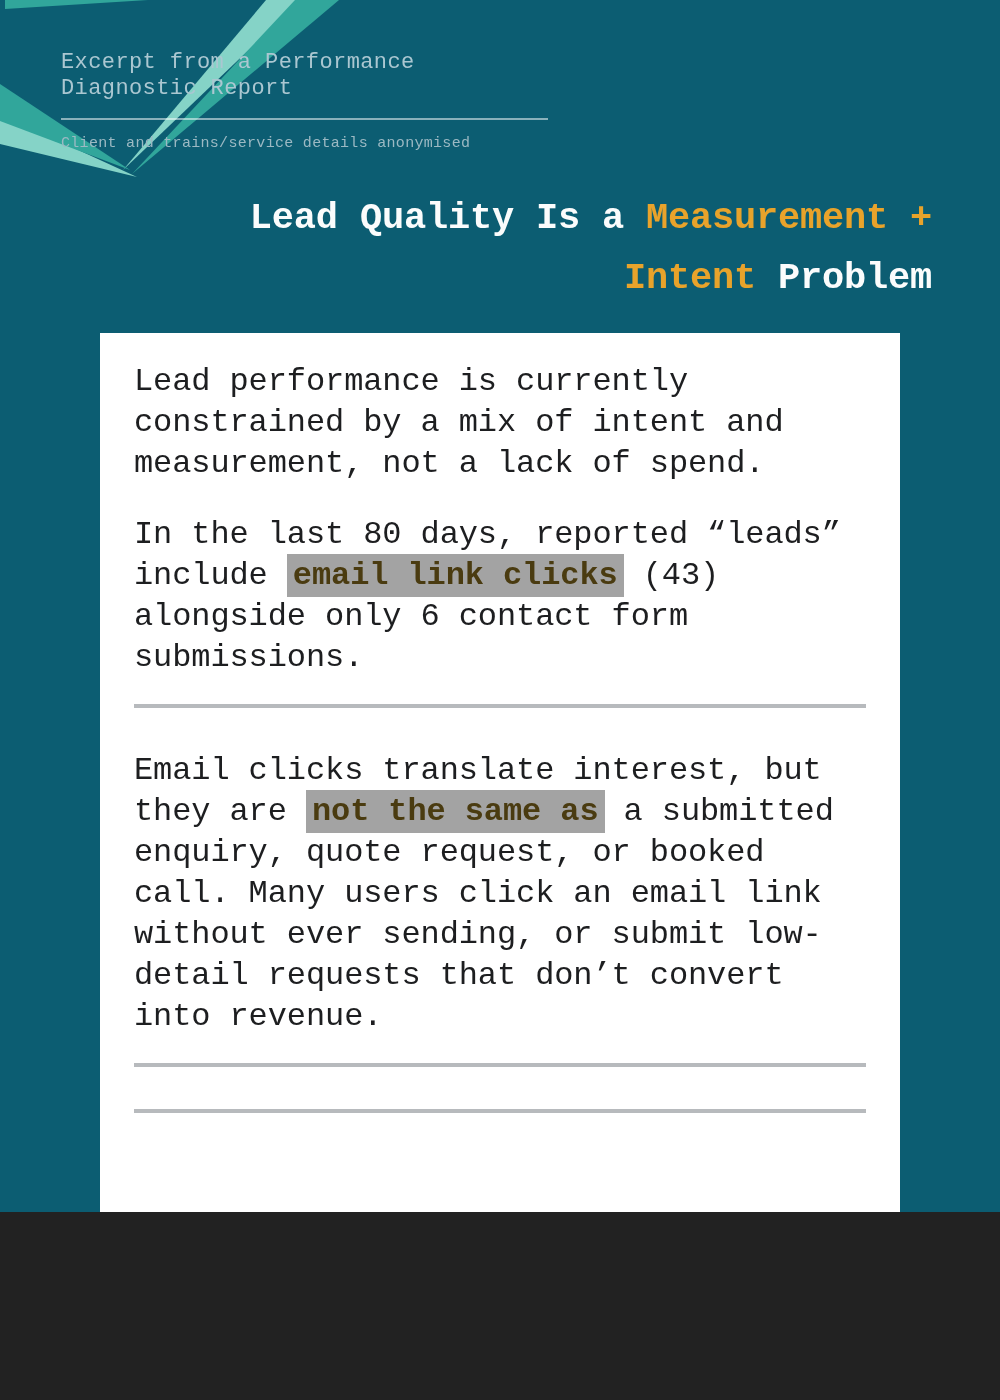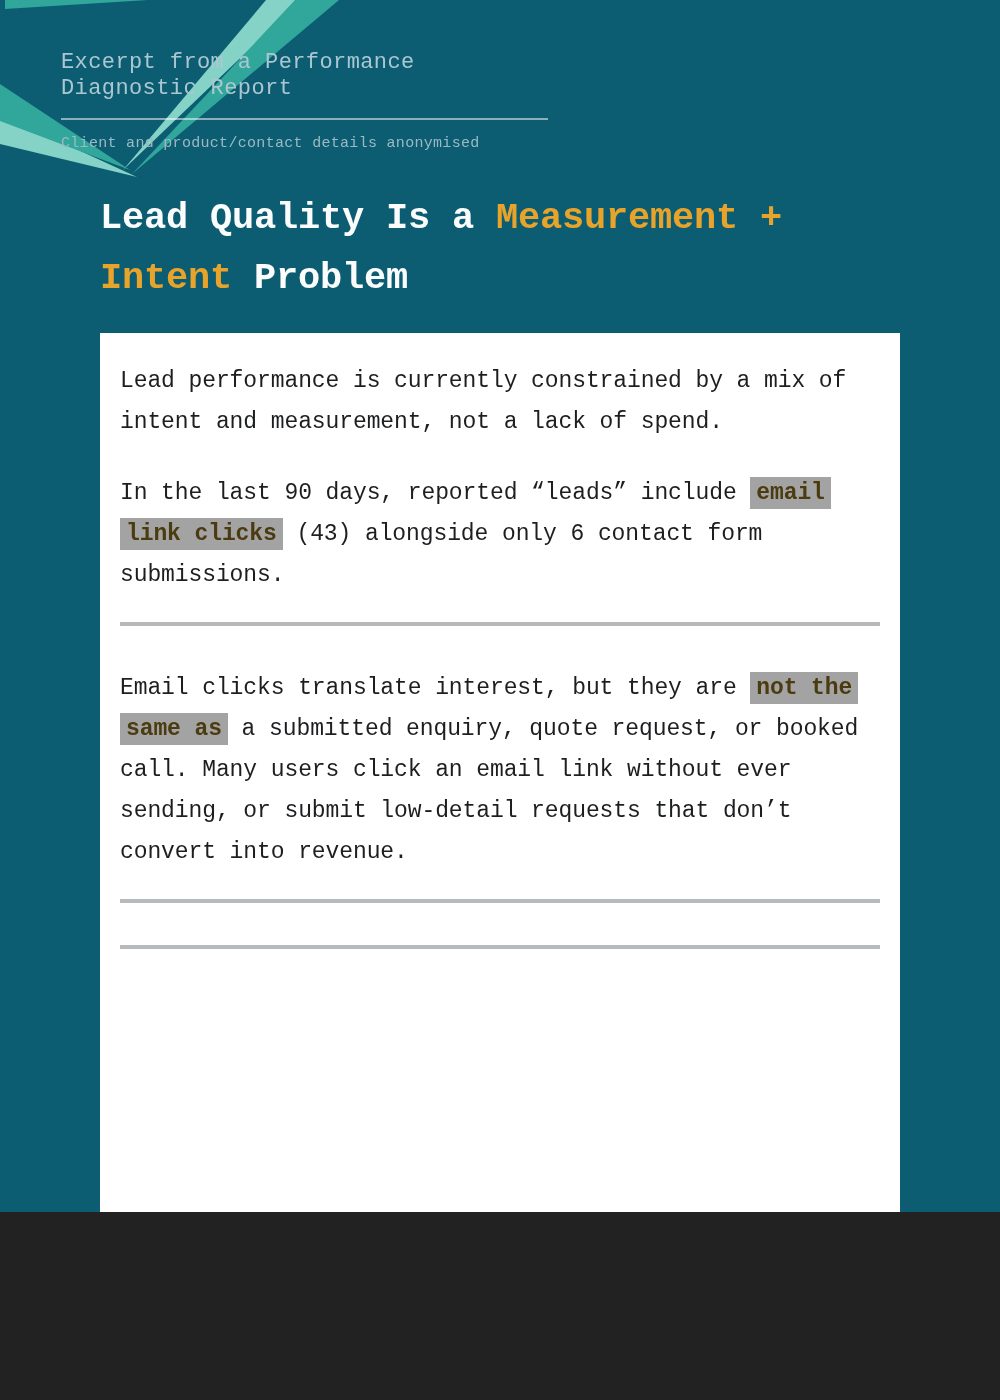--- a/index.html
+++ b/index.html
@@ -44,42 +44,43 @@
     margin-top: 15px;
     color: #9cb9c3;
     font-size: 15px;
     font-weight: 400;
     letter-spacing: 0.3px;
   }
 
   
   .page-heading {
     position: absolute;
-    left: 100px; top: 188px;
+    left: 112px; top: 188px;
     width: 820px;
     z-index: 3;
     color: #fbfcfc;
     font-size: 37px;
     font-weight: 700;
     line-height: 60px;
     letter-spacing: -0.2px;
+    text-align: right;
   }
   .page-heading .accent { color: #e8a32b; }
 
   
   .card {
     position: absolute;
     left: 100px; top: 333px;
     width: 800px; height: 965px;
     background: #ffffff;
     z-index: 2;
     box-sizing: border-box;
-    padding: 28px 20px;
+    padding: 28px 34px;
     color: #1d1e20;
-    font-size: 23px;
+    font-size: 32px;
     line-height: 41px;
     letter-spacing: -0.1px;
   }
   .card p { margin: 0 0 30px 0; }
   .card p:last-child, .card .section > p.last { margin-bottom: 0; }
   .divider {
     height: 4px;
     background: #b7babd;
     border: none;
     margin: 26px 0 42px 0;
@@ -101,30 +102,30 @@
   <div class="blade blade-top-sliver"></div>
   <div class="blade blade-top-light"></div>
   <div class="blade blade-top-medium"></div>
   <div class="blade blade-left-light"></div>
   <div class="blade blade-left-medium"></div>
   <div class="blade blade-bottom"></div>
 
   <div class="report-header">
     <div class="title">Excerpt from a Performance Diagnostic Report</div>
     <div class="rule"></div>
-    <div class="subtitle">Client and product/contact details anonymised</div>
+    <div class="subtitle">Client and trains/service details anonymised</div>
   </div>
 
   <h1 class="page-heading" style="margin:0;"><span>Lead Quality Is a </span><span class="accent">Measurement + Intent</span><span> Problem</span></h1>
 
   <div class="card">
 
     <div class="section">
       <p><span>Lead performance is currently constrained by a mix of intent and measurement, not a lack of spend.</span></p>
-      <p class="last"><span>In the last 90 days, reported “leads” include </span><span class="hl">email link clicks</span><span> (43) alongside only 6 contact form submissions.</span></p>
+      <p class="last"><span>In the last 80 days, reported “leads” include </span><span class="hl">email link clicks</span><span> (43) alongside only 6 contact form submissions.</span></p>
     </div>
 
     <hr class="divider">
 
     <div class="section">
       <p class="last"><span>Email clicks translate interest, but they are </span><span class="hl">not the same as</span><span> a submitted enquiry, quote request, or booked call. Many users click an email link without ever sending, or submit low-detail requests that don’t convert into revenue.</span></p>
     </div>
 
     <hr class="divider">
 

